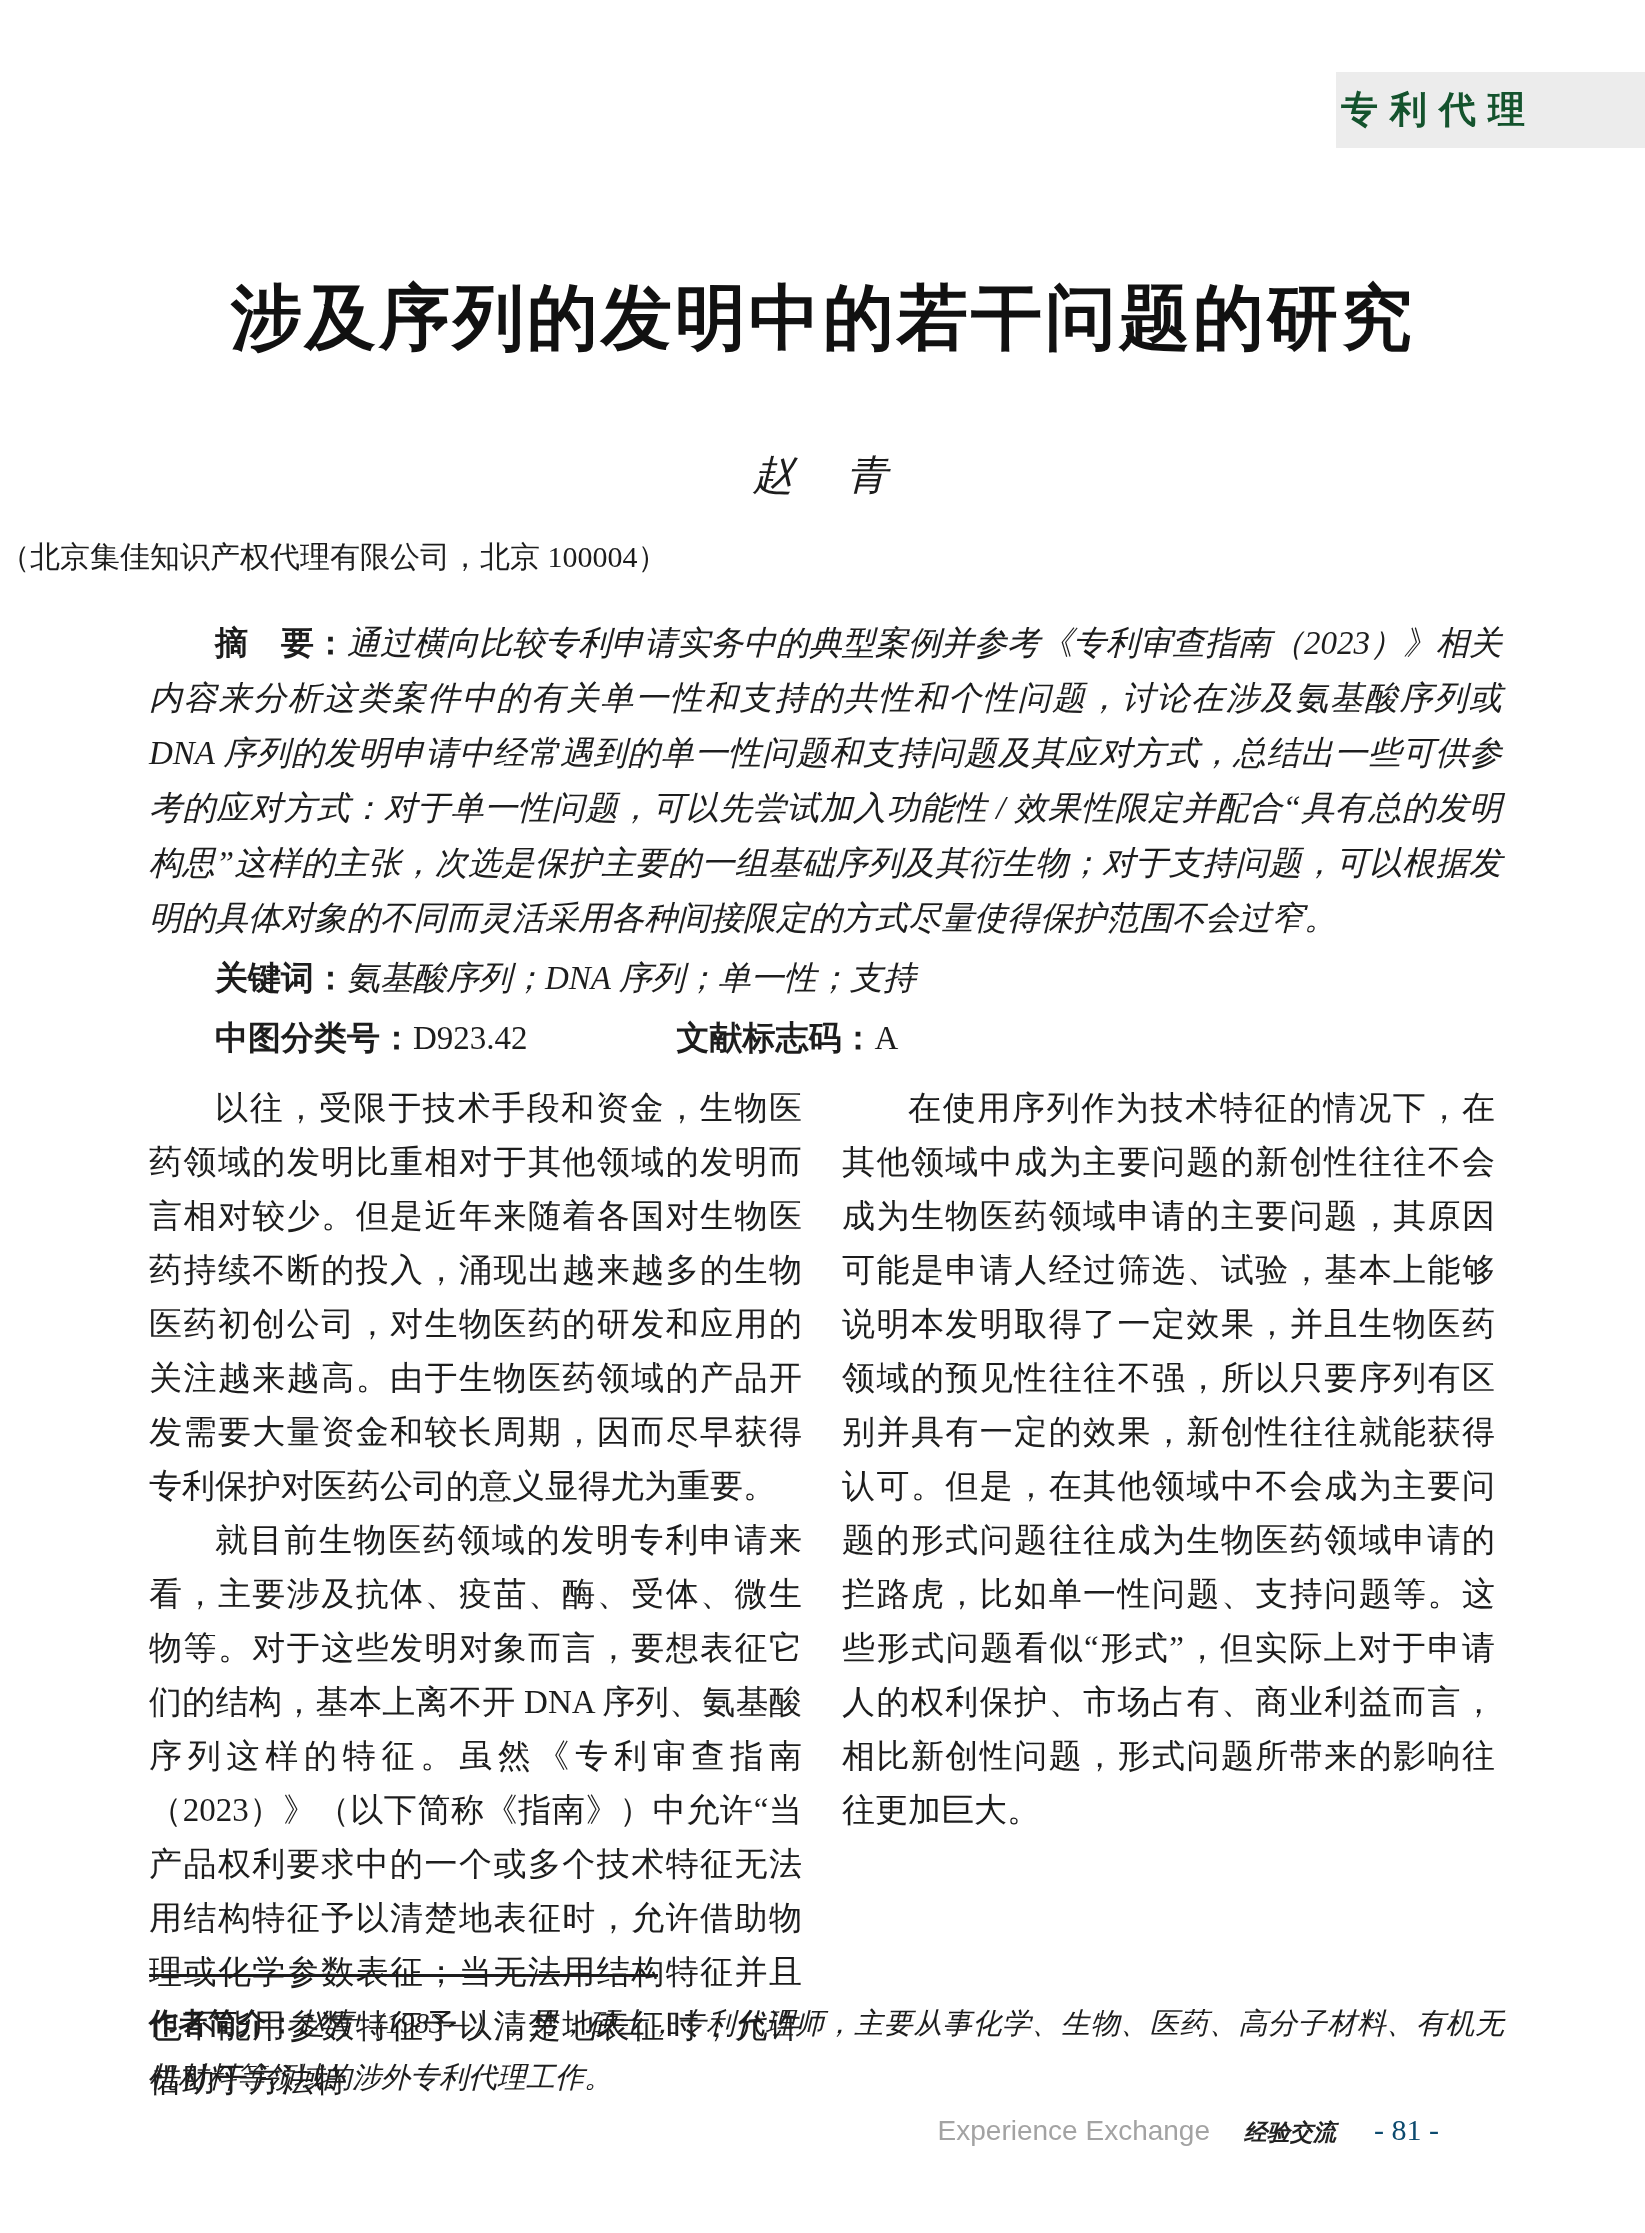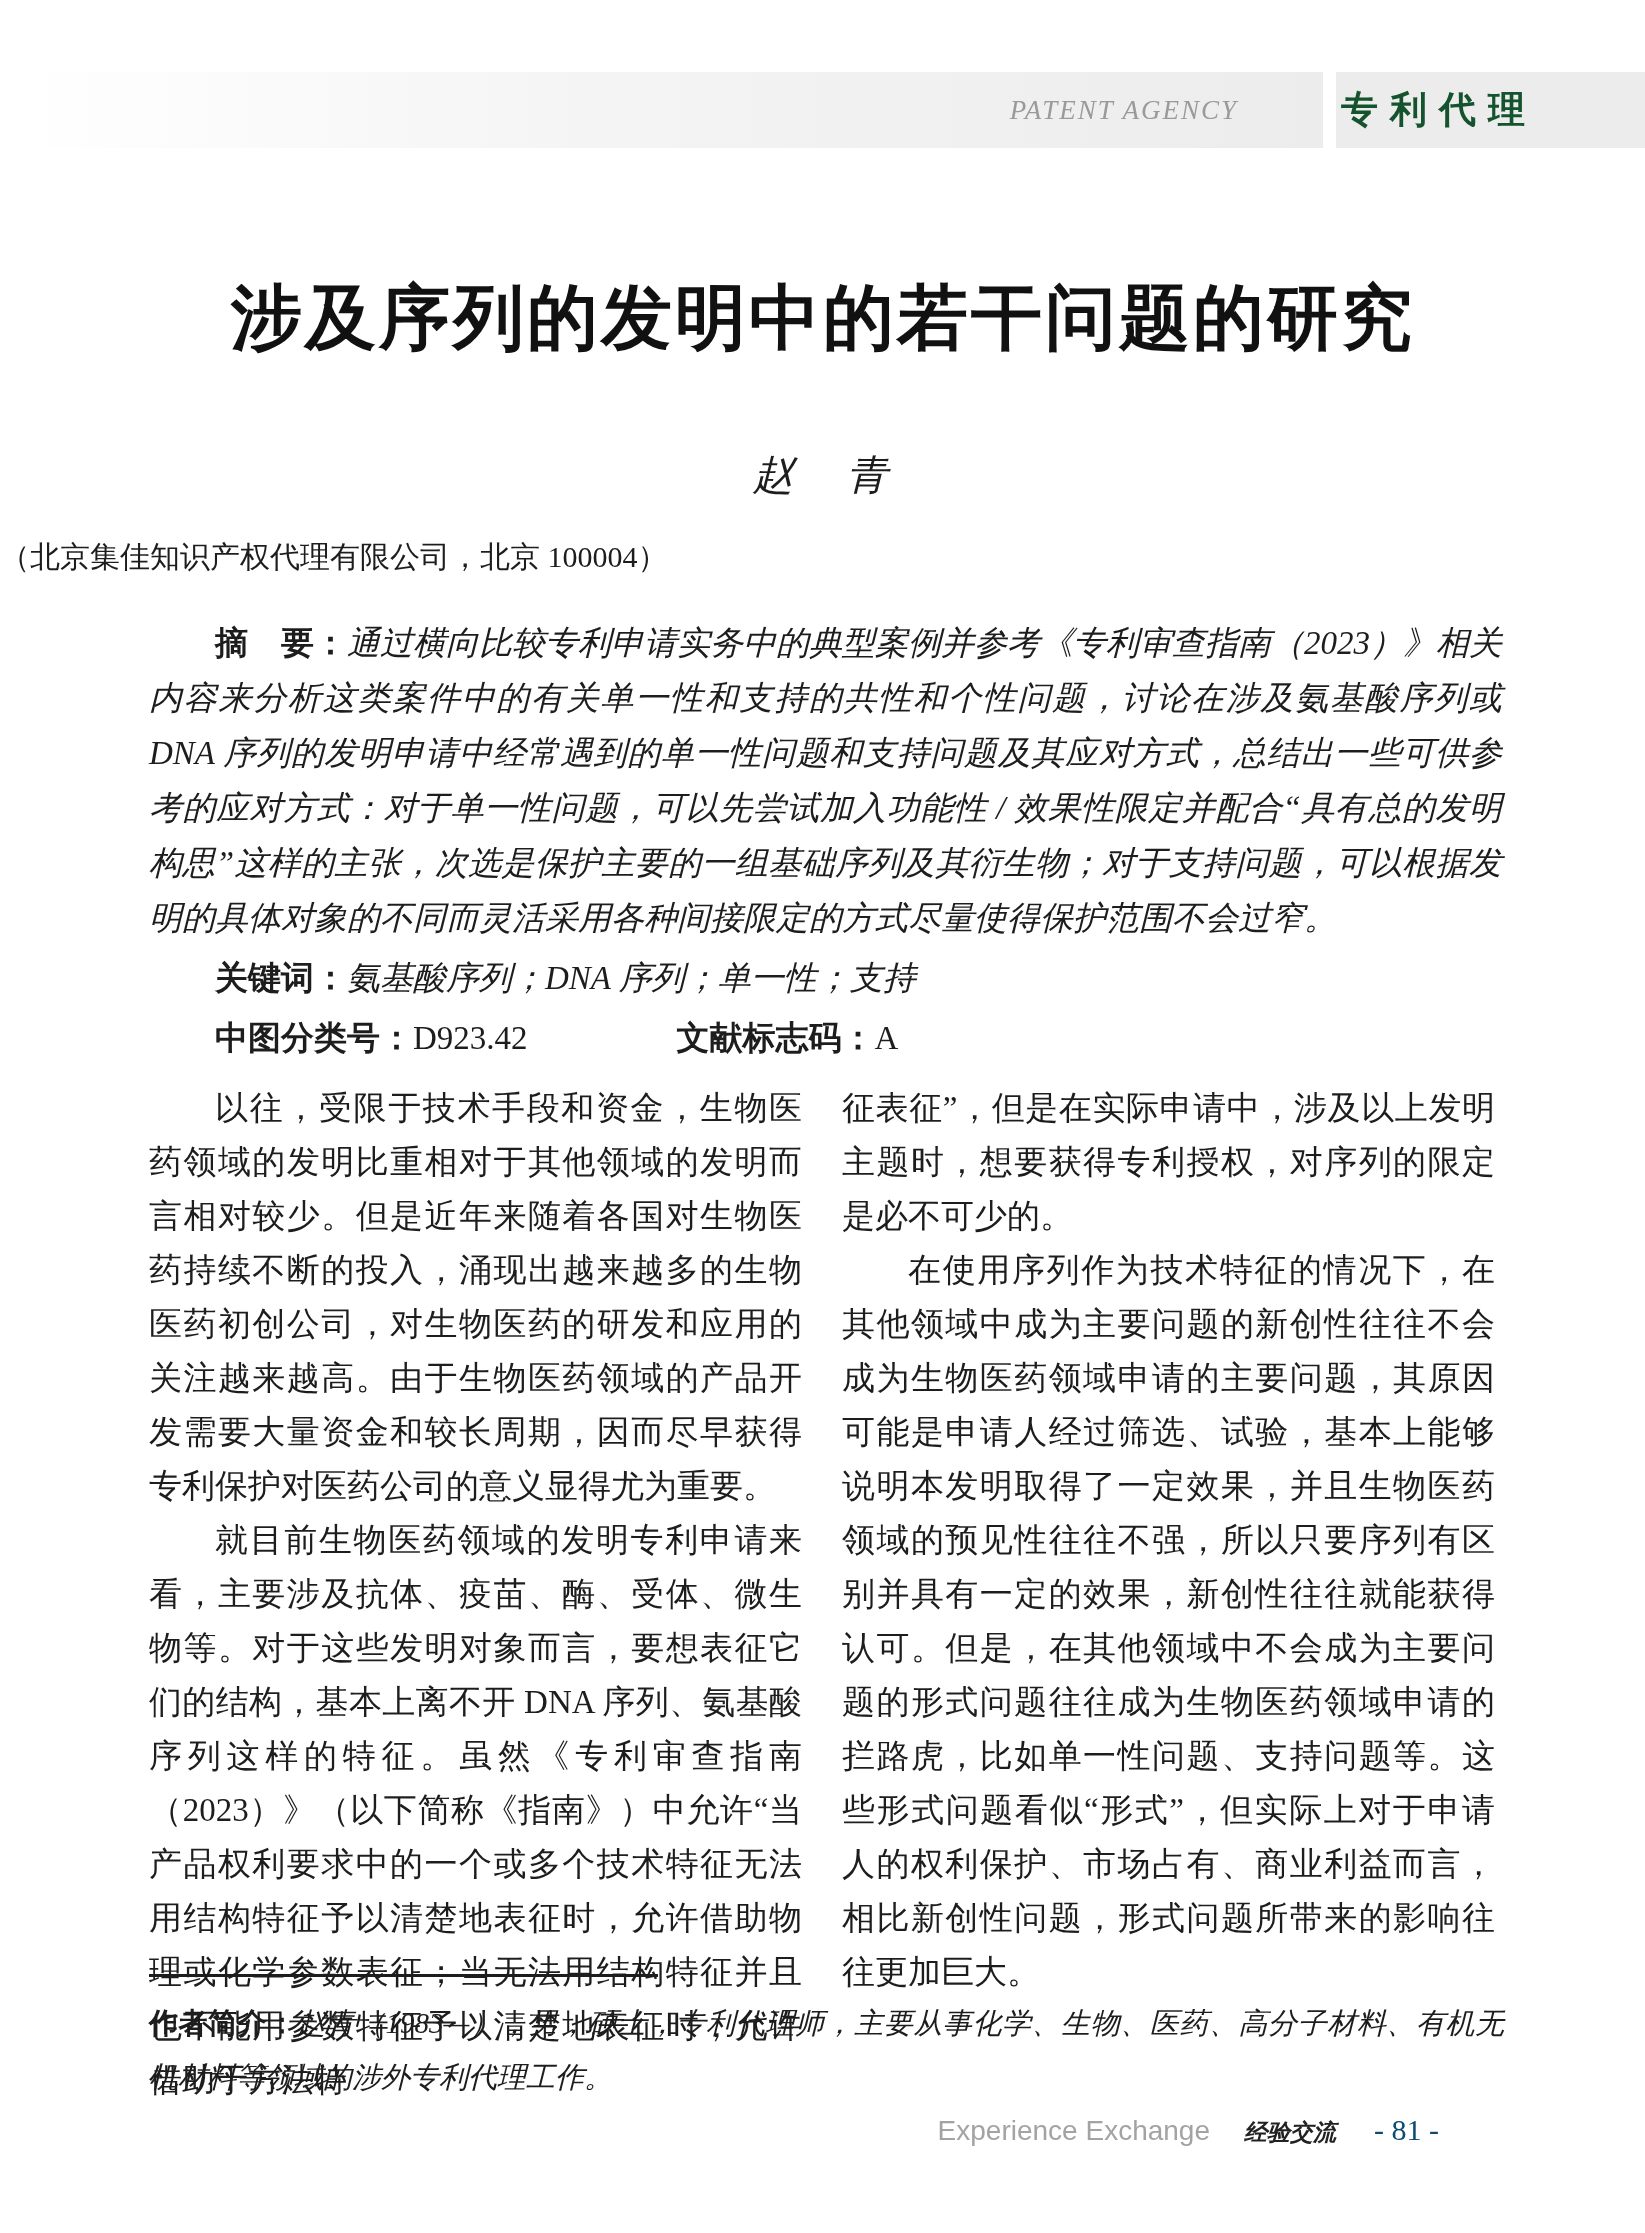--- a/index.html
+++ b/index.html
@@ -75,44 +75,40 @@
     color:#a3a3a3;font-family:"Liberation Sans","DejaVu Sans",sans-serif;font-size:28px;
   }
   .footer-cn{font-style:italic;font-weight:600;font-size:23px;margin-left:30px;color:#222;}
   .footer-page{margin-left:34px;font-size:30px;color:#0c4a6e;}
 </style>
 </head>
 <body>
 
 <div class="page">
 
-  <div class="band-left">
-    <span class="band-en">PATENT AGENCY</span>
-  </div>
   <div class="band-right">
     <span class="band-cn">专利代理</span>
   </div>
 
   <div class="title">涉及序列的发明中的若干问题的研究</div>
   <div class="author">赵　青</div>
   <div class="affiliation">（北京集佳知识产权代理有限公司，北京 100004）</div>
 
   <div class="frontmatter">
     <p class="abstract"><span class="hei-label">摘　要：</span><span>通过横向比较专利申请实务中的典型案例并参考《专利审查指南（2023）》相关内容来分析这类案件中的有关单一性和支持的共性和个性问题，讨论在涉及氨基酸序列或 DNA 序列的发明申请中经常遇到的单一性问题和支持问题及其应对方式，总结出一些可供参考的应对方式：对于单一性问题，可以先尝试加入功能性 / 效果性限定并配合“具有总的发明构思”这样的主张，次选是保护主要的一组基础序列及其衍生物；对于支持问题，可以根据发明的具体对象的不同而灵活采用各种间接限定的方式尽量使得保护范围不会过窄。</span></p>
     <p class="keywords"><span class="hei-label">关键词：</span><span>氨基酸序列；DNA 序列；单一性；支持</span></p>
     <p class="classification"><span class="hei-label">中图分类号：</span><span class="upright">D923.42</span><span class="clc-gap"></span><span class="hei-label">文献标志码：</span><span class="upright">A</span></p>
   </div>
 
   <div class="col col-left">
     <p>以往，受限于技术手段和资金，生物医药领域的发明比重相对于其他领域的发明而言相对较少。但是近年来随着各国对生物医药持续不断的投入，涌现出越来越多的生物医药初创公司，对生物医药的研发和应用的关注越来越高。由于生物医药领域的产品开发需要大量资金和较长周期，因而尽早获得专利保护对医药公司的意义显得尤为重要。</p>
     <p>就目前生物医药领域的发明专利申请来看，主要涉及抗体、疫苗、酶、受体、微生物等。对于这些发明对象而言，要想表征它们的结构，基本上离不开 DNA 序列、氨基酸序列这样的特征。虽然《专利审查指南（2023）》（以下简称《指南》）中允许“当产品权利要求中的一个或多个技术特征无法用结构特征予以清楚地表征时，允许借助物理或化学参数表征；当无法用结构特征并且也不能用参数特征予以清楚地表征时，允许借助于方法特</p>
   </div>
 
   <div class="col col-right">
-    <p class="no-indent">征表征”，但是在实际申请中，涉及以上发明主题时，想要获得专利授权，对序列的限定是必不可少的。</p>
     <p>在使用序列作为技术特征的情况下，在其他领域中成为主要问题的新创性往往不会成为生物医药领域申请的主要问题，其原因可能是申请人经过筛选、试验，基本上能够说明本发明取得了一定效果，并且生物医药领域的预见性往往不强，所以只要序列有区别并具有一定的效果，新创性往往就能获得认可。但是，在其他领域中不会成为主要问题的形式问题往往成为生物医药领域申请的拦路虎，比如单一性问题、支持问题等。这些形式问题看似“形式”，但实际上对于申请人的权利保护、市场占有、商业利益而言，相比新创性问题，形式问题所带来的影响往往更加巨大。</p>
   </div>
 
   <div class="footnote-rule"></div>
   <div class="footnote">
     <span class="hei-label">作者简介：</span><span>赵青（1983—），男，硕士，专利代理师，主要从事化学、生物、医药、高分子材料、有机无机材料等领域的涉外专利代理工作。</span>
   </div>
 
   <div class="page-footer">
     <span class="footer-en">Experience Exchange</span>

